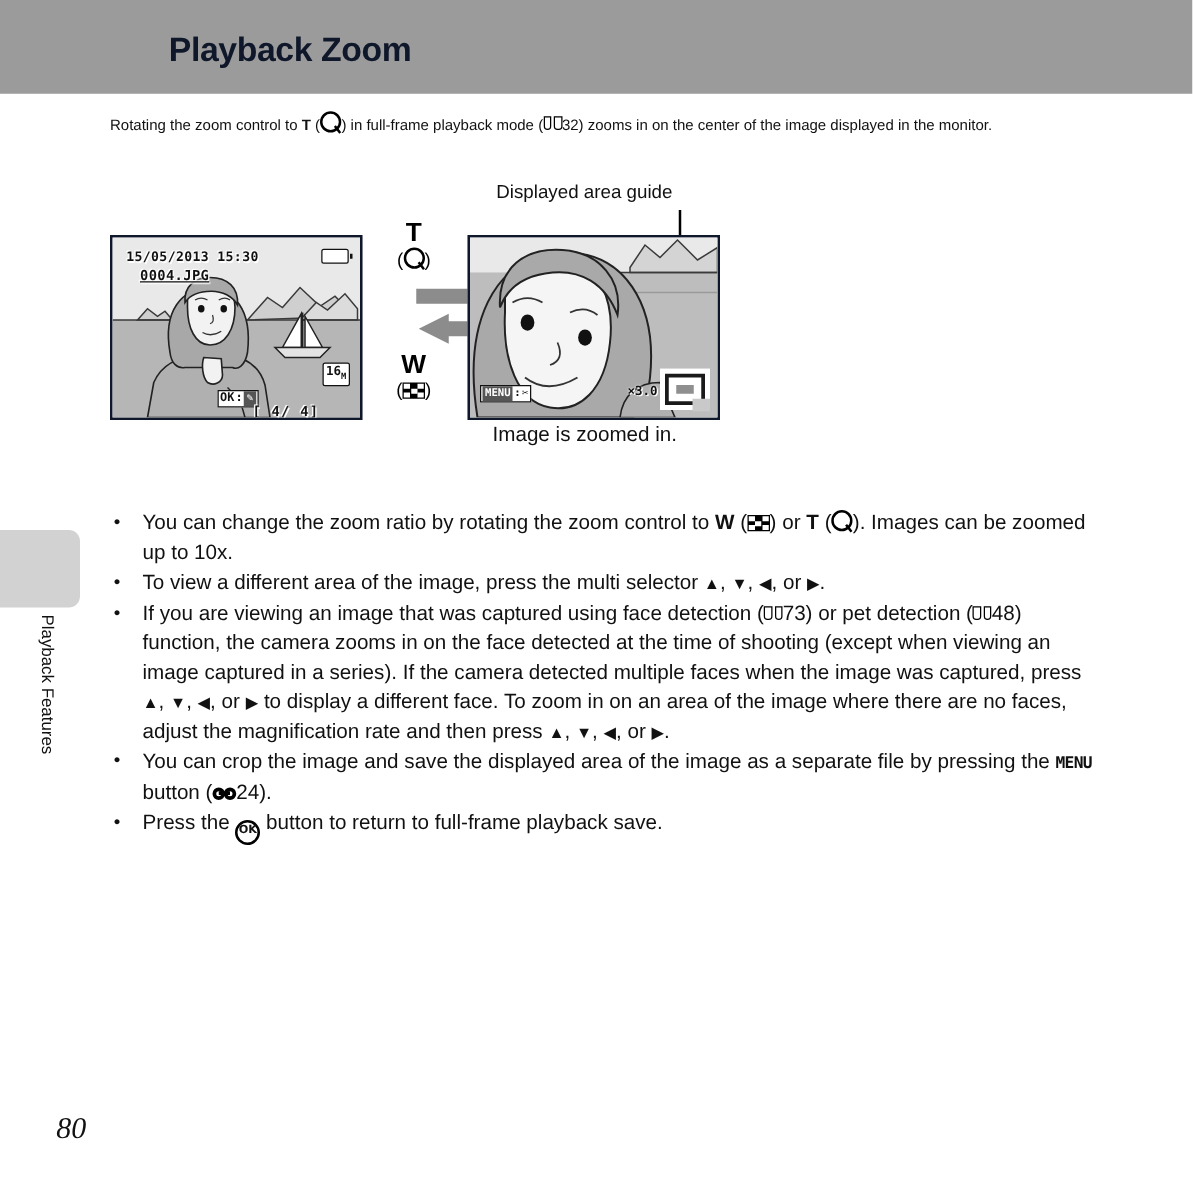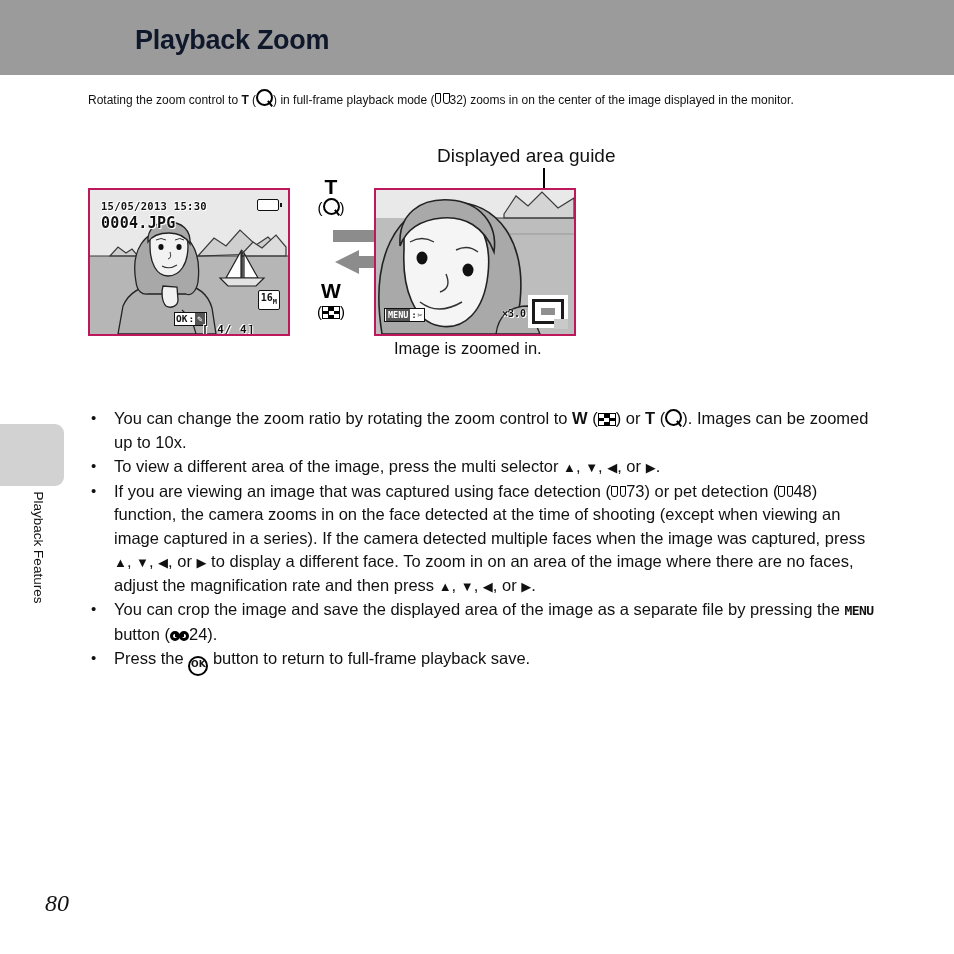--- a/index.html
+++ b/index.html
@@ -48,50 +48,50 @@
   .bullet{
     position:relative;padding-left:26px;margin-bottom:1px;
   }
   .bullet .dot{
     position:absolute;left:3px;top:-1px;font-size:15px;line-height:23.5px;
   }
   
   .figure{position:absolute;left:0;top:0;width:954px;height:370px;}
   .guide-label{
     position:absolute;left:397px;top:145px;
-    font-size:19px;color:#111;white-space:nowrap;margin-left:40px;
+    font-size:15px;color:#111;white-space:nowrap;
   }
   .guide-leader{
     position:absolute;left:543px;top:168px;width:2px;height:128px;
     background:#000;
   }
   
   .screen{
-    position:absolute;border:2px solid #be185d;background:#e8e8e8;
+    position:absolute;border:2px solid #0f172a;background:#e8e8e8;
     overflow:hidden;
   }
   .screen-left{left:88px;top:188px;width:198px;height:144px;}
   .screen-right{left:374px;top:188px;width:198px;height:144px;}
 
   .caption{
     position:absolute;font-size:16.5px;color:#111;white-space:nowrap;
   }
   .cap-left{left:96px;top:339px;}
   .cap-right{left:394px;top:339px;}
 
   
   .sky{position:absolute;left:0;top:0;width:100%;height:46%;background:#e9e9e9;}
   .sea{position:absolute;left:0;top:46%;width:100%;height:54%;background:#b6b6b6;}
   .osd{
     position:absolute;font-family:"DejaVu Sans Mono", monospace;
     color:#111;font-weight:bold;
     text-shadow:0 0 2px #fff,0 0 2px #fff,1px 1px 0 #fff,-1px -1px 0 #fff;
   }
   .osd-date{left:11px;top:10px;font-size:10.5px;letter-spacing:0.3px;}
-  .osd-file{left:11px;top:24px;font-size:15px;letter-spacing:0.3px;}
+  .osd-file{left:22px;top:24px;font-size:11px;letter-spacing:0.3px;text-decoration:underline;}
   .batt{
     position:absolute;right:9px;top:9px;width:20px;height:10px;
     border:1.6px solid #111;border-radius:2px;background:#fff;
   }
   .batt:after{
     content:"";position:absolute;right:-4px;top:2.5px;width:2.5px;height:4px;
     background:#111;
   }
   .size-badge{
     position:absolute;right:8px;top:100px;

